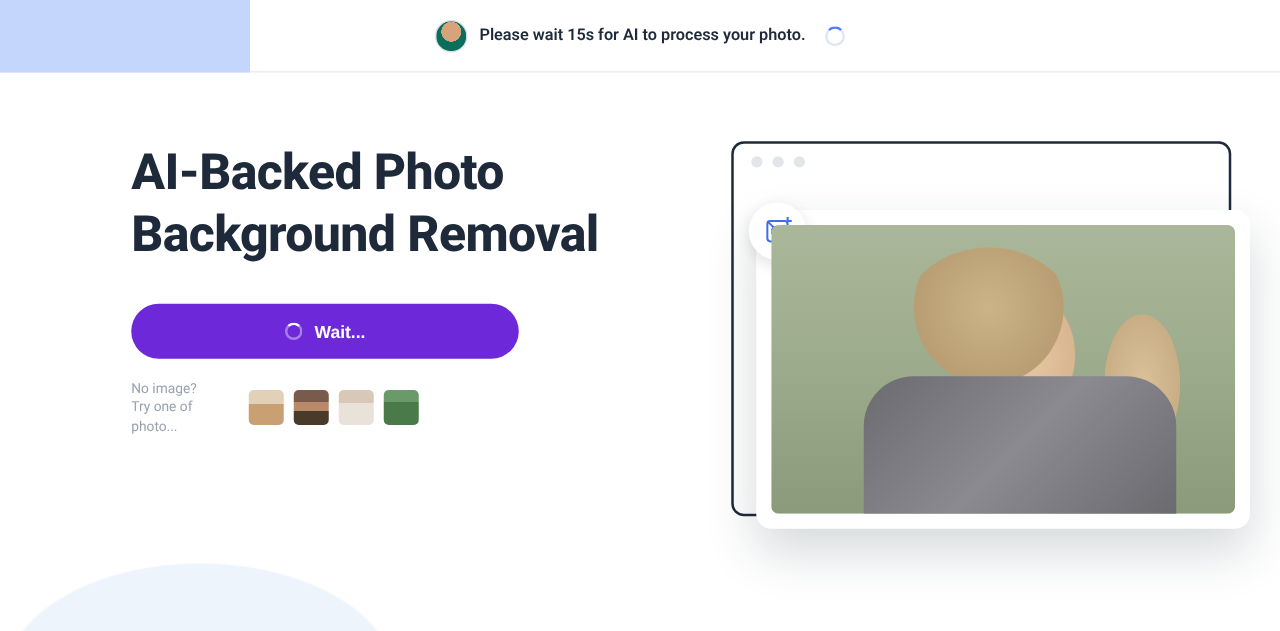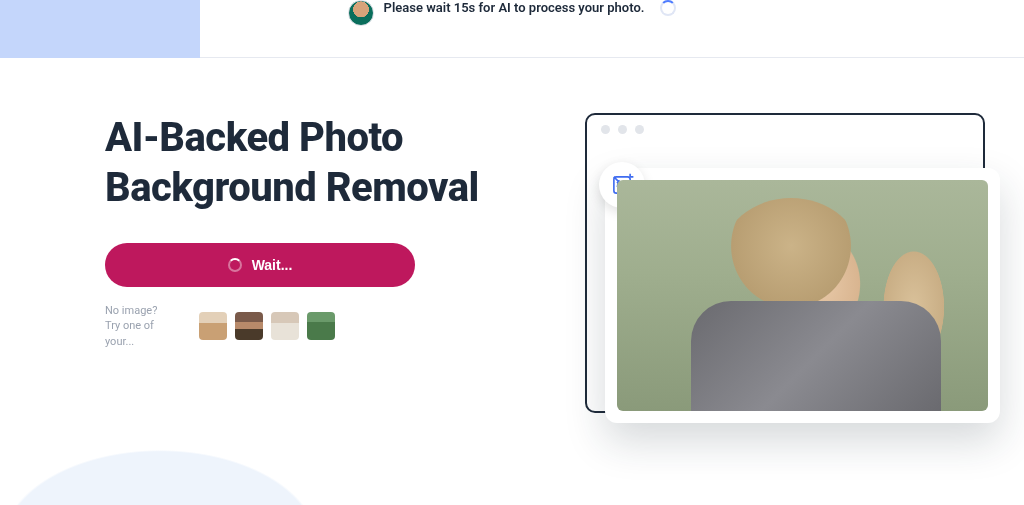--- a/index.html
+++ b/index.html
@@ -10,20 +10,21 @@
     height: 505px;
     overflow: hidden;
     position: relative;
   }
 
   
   .topbar {
     height: 58px;
     border-bottom: 1px solid #e6e9f0;
     display: flex;
+    align-items: center;
     justify-content: center;
     gap: 10px;
     position: relative;
   }
   .topbar .bluepatch {
     position: absolute;
     left: 0;
     top: 0;
     width: 200px;
     height: 58px;
@@ -74,21 +75,21 @@
   .subtitle {
     margin-top: 16px;
     font-size: 14px;
     font-weight: 600;
     color: #1e2a3a;
   }
   .waitbtn {
     margin-top: 30px;
     width: 310px;
     height: 44px;
-    background: #be185d;
+    background: #6d28d9;
     border: none;
     border-radius: 22px;
     color: #ffffff;
     font-size: 14px;
     font-weight: 700;
     display: flex;
     align-items: center;
     justify-content: center;
     gap: 10px;
     cursor: wait;
@@ -244,21 +245,21 @@
     <h1 class="title">AI-Backed Photo Background Removal</h1>
 
     <button class="waitbtn">
       <span class="spinner2"></span>
       <span>Wait...</span>
     </button>
 
     <div class="samples">
       <div class="sample-text">
         <div>No image?</div>
-        <div>Try one of your...</div>
+        <div>Try one of photo...</div>
       </div>
       <div class="thumbs">
         <div class="thumb a"></div>
         <div class="thumb b"></div>
         <div class="thumb c"></div>
         <div class="thumb d"></div>
       </div>
     </div>
   </div>
 

